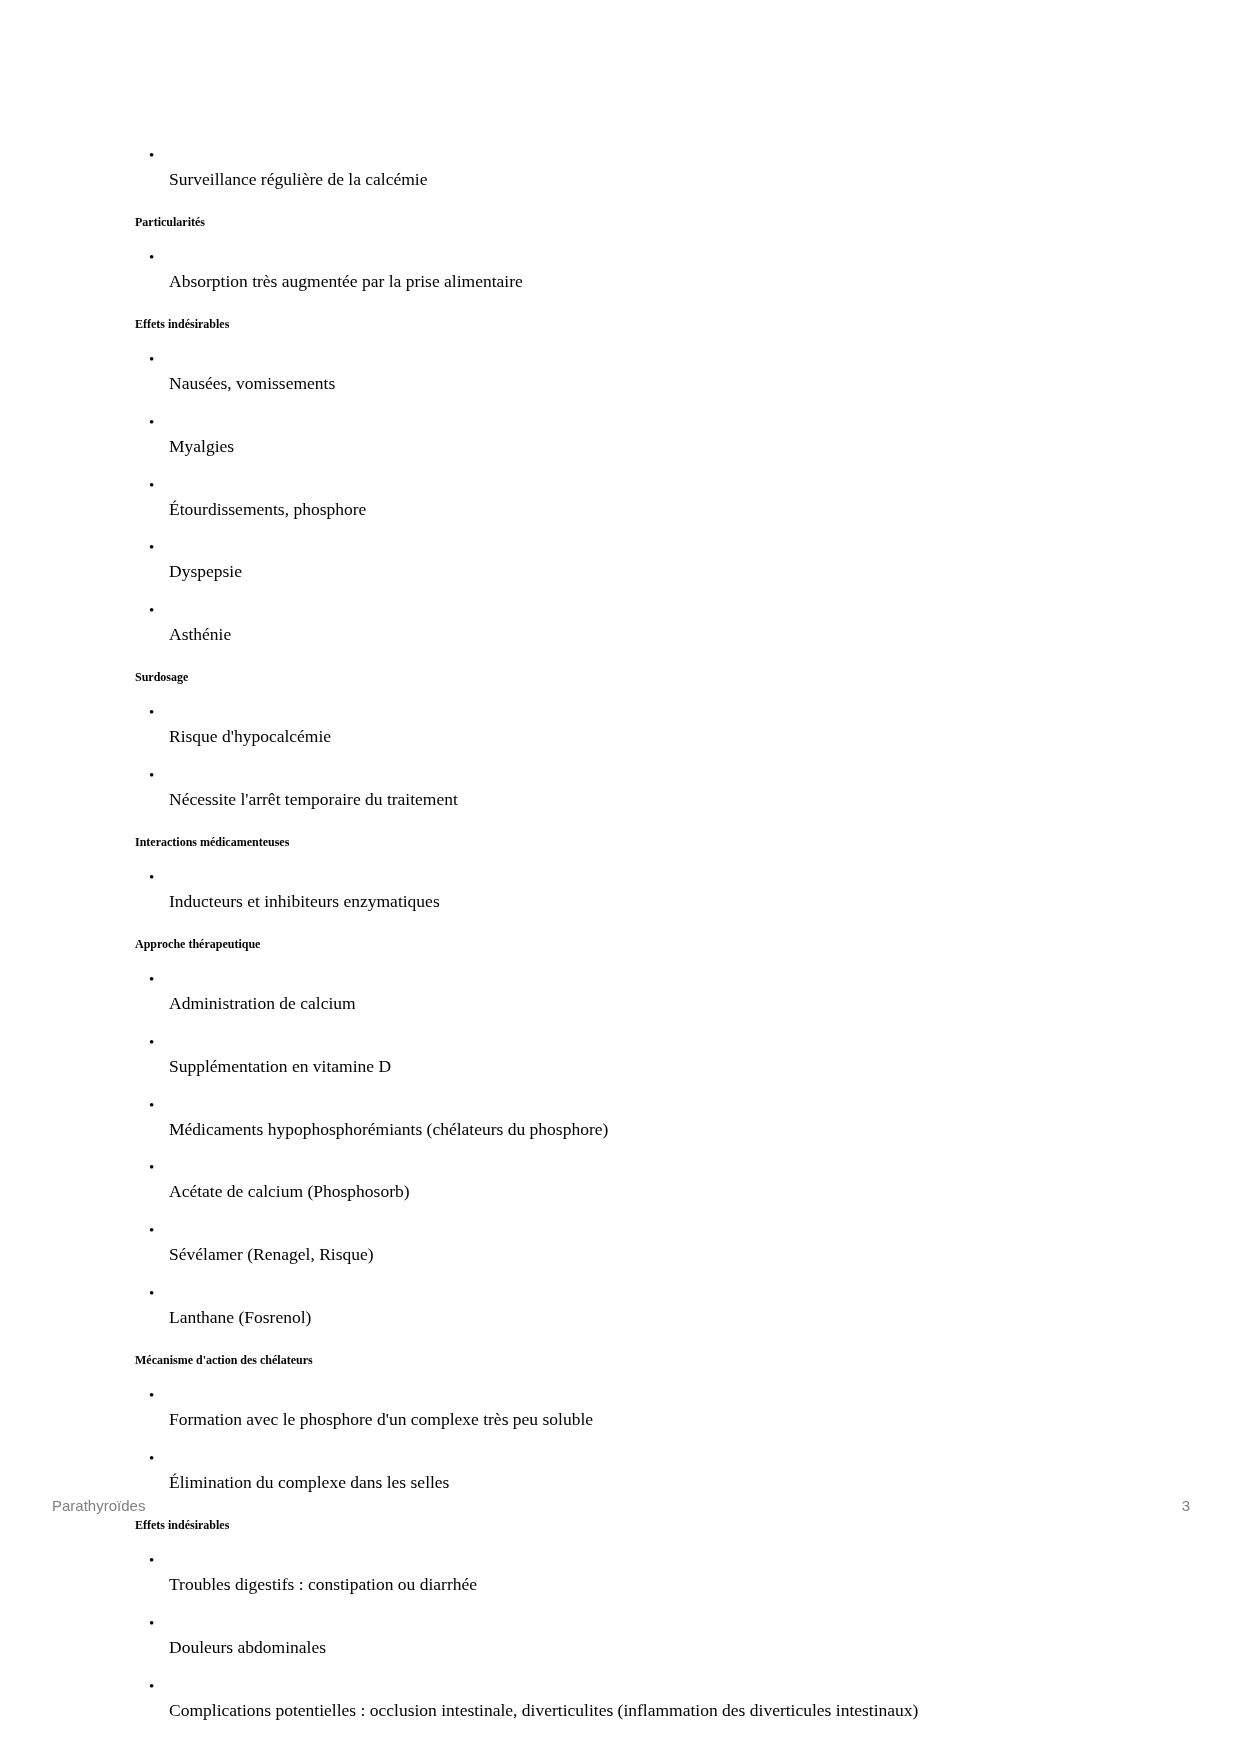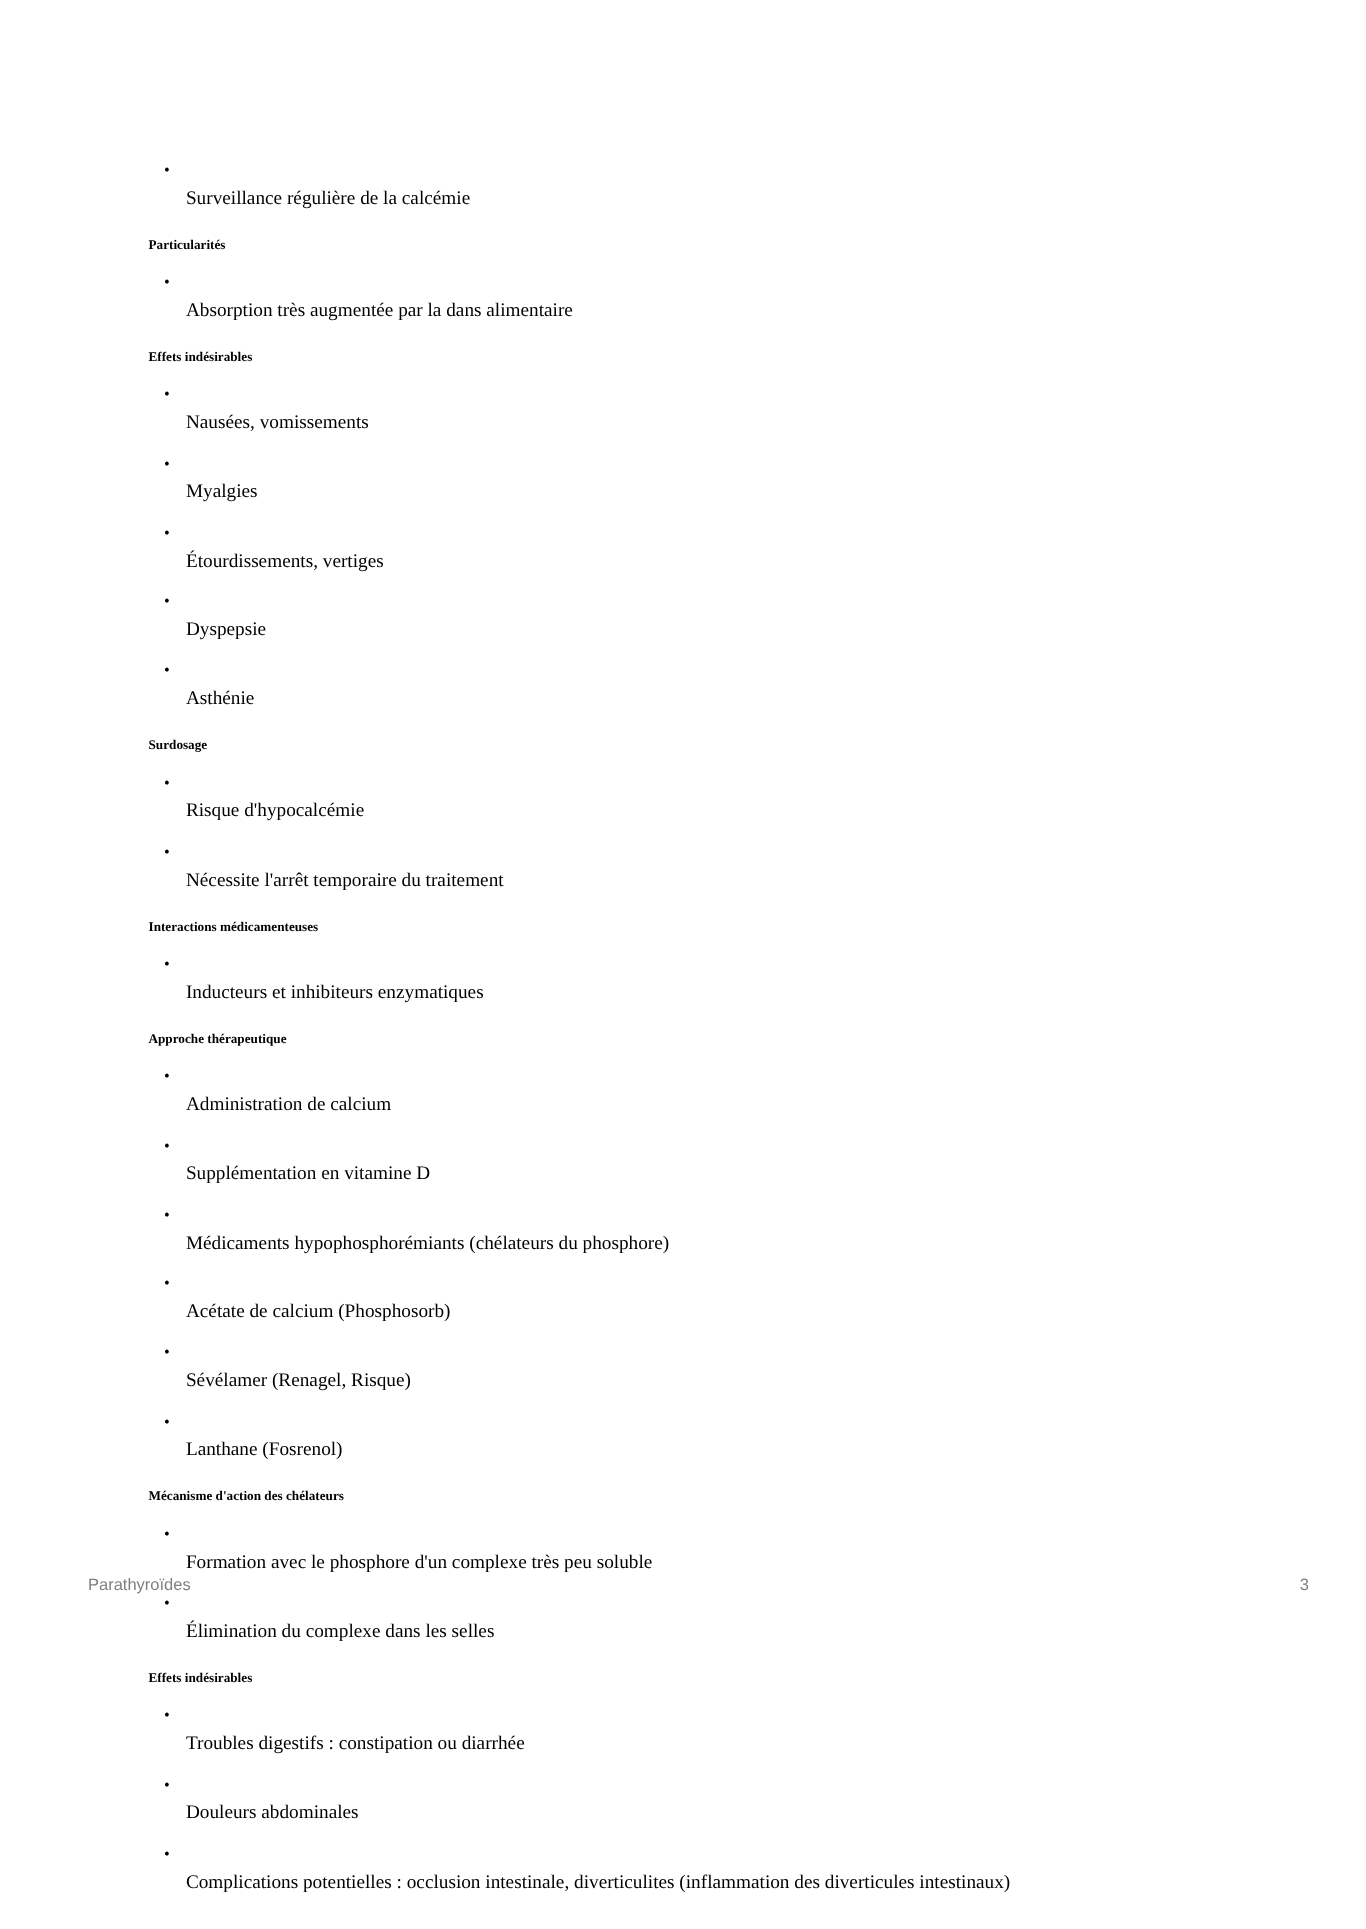--- a/index.html
+++ b/index.html
@@ -50,56 +50,55 @@
   .doc-title {
     font-size: 23.5px;
     font-weight: bold;
     margin: 36px 0 20px 0;
     line-height: 1.2;
   }
   .footer {
     position: absolute;
     left: 52px;
     right: 52px;
-    top: 1432px;
+    top: 1497px;
     display: flex;
     justify-content: space-between;
     font-family: "Liberation Sans", sans-serif;
     font-size: 15px;
     color: #808080;
-    margin-left: 28px;
   }
 </style>
 </head>
 <body>
 
 <div class="page">
 
   <div class="content">
       <div class="bullet-item">
         <span class="bullet-marker">•</span>
         <span class="bullet-text">Surveillance régulière de la calcémie</span>
       </div>
       <h3 class="doc-heading">Particularités</h3>
       <div class="bullet-item">
         <span class="bullet-marker">•</span>
-        <span class="bullet-text">Absorption très augmentée par la dans alimentaire</span>
+        <span class="bullet-text">Absorption très augmentée par la prise alimentaire</span>
       </div>
       <h3 class="doc-heading">Effets indésirables</h3>
       <div class="bullet-item">
         <span class="bullet-marker">•</span>
         <span class="bullet-text">Nausées, vomissements</span>
       </div>
       <div class="bullet-item">
         <span class="bullet-marker">•</span>
         <span class="bullet-text">Myalgies</span>
       </div>
       <div class="bullet-item">
         <span class="bullet-marker">•</span>
-        <span class="bullet-text">Étourdissements, vertiges</span>
+        <span class="bullet-text">Étourdissements, phosphore</span>
       </div>
       <div class="bullet-item">
         <span class="bullet-marker">•</span>
         <span class="bullet-text">Dyspepsie</span>
       </div>
       <div class="bullet-item">
         <span class="bullet-marker">•</span>
         <span class="bullet-text">Asthénie</span>
       </div>
       <h3 class="doc-heading">Surdosage</h3>

